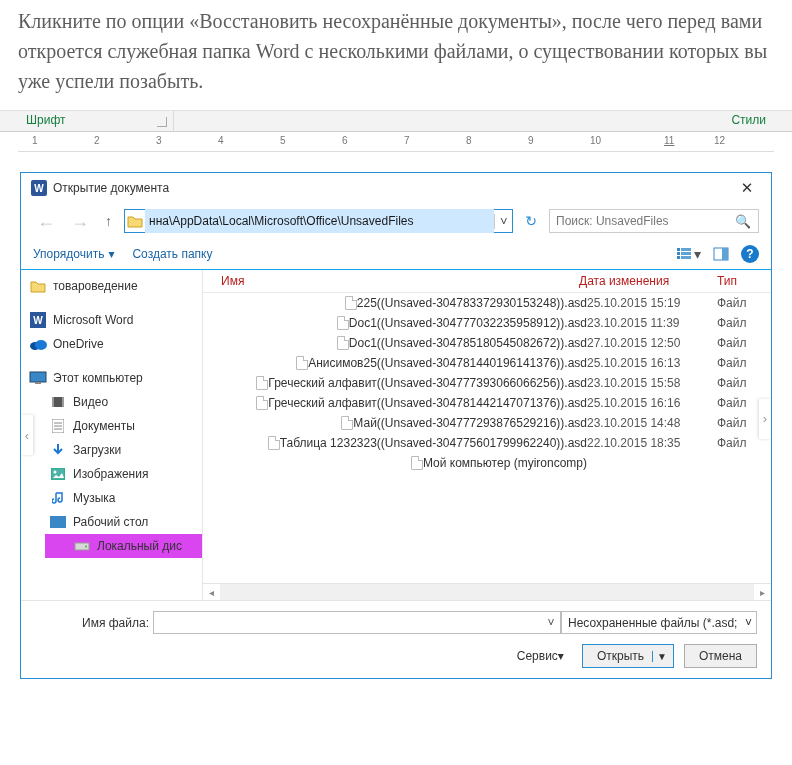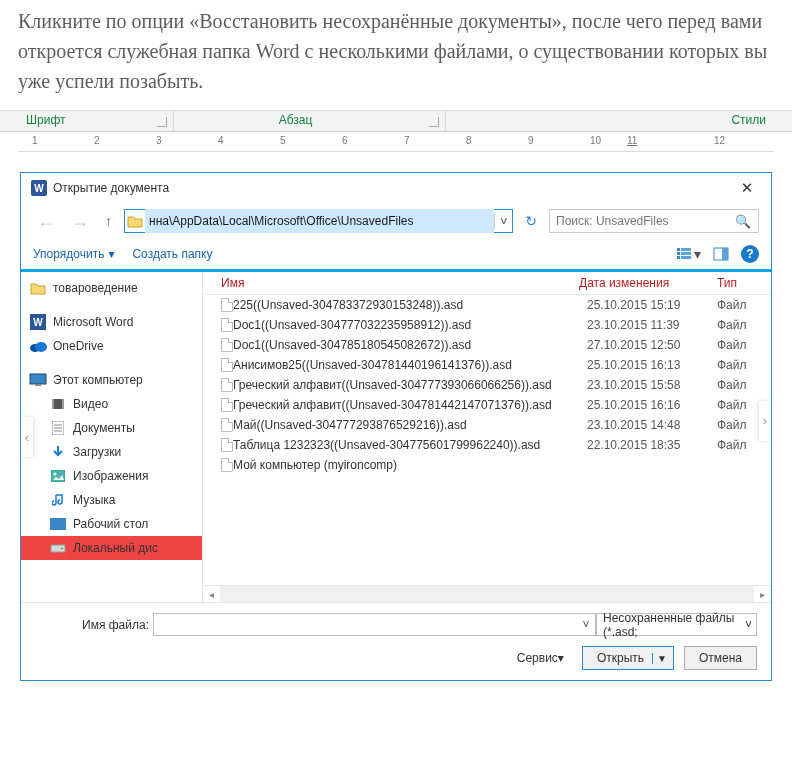--- a/index.html
+++ b/index.html
@@ -95,21 +95,21 @@
     border: 1px solid #ccc;
     display: flex; align-items: center;
     padding: 0 6px;
     color: #777;
     font-size: 12px;
   }
   .search-box .mag { margin-left: auto; font-size: 13px; color:#555; }
   .toolbar {
     display: flex; align-items: center;
     padding: 6px 12px;
-    border-bottom: 3px solid #0ea5e9;
+    border-bottom: 1px solid #0ea5e9;
     font-size: 12px;
   }
   .toolbar .tbtn { color:#1a65a6; margin-right: 18px; display:inline-flex; align-items:center; gap:4px; }
   .toolbar .spacer { flex: 1; }
   .toolbar .view-ic { margin-left: 12px; color:#555; display:inline-flex; align-items:center; gap:2px; font-size:14px;}
   .help-ic { width:18px; height:18px; border-radius:50%; background:#1979ca; color:#fff; display:inline-flex; align-items:center; justify-content:center; font-size:12px; font-weight:bold; margin-left:12px;}
   .body-split {
     display: flex;
     height: 330px;
   }
@@ -120,95 +120,91 @@
     padding: 4px 0;
     position: relative;
   }
   .nav-item {
     display: flex; align-items: center;
     padding: 4px 8px;
     font-size: 12px;
     white-space: nowrap;
   }
   .nav-item.indent { padding-left: 28px; }
-  .nav-item.sel { background: #ef4444; }
+  .nav-item.sel { background: #d946ef; margin-left: 24px; }
   .nic { width:18px; height:16px; margin-right:6px; display:inline-flex; align-items:center; justify-content:center;}
   .chev { position:absolute; right:0; top:50%; transform:translateY(-50%); width:12px; height:40px; background:#fff; color:#999; display:flex; align-items:center; justify-content:center; box-shadow:-1px 0 3px rgba(0,0,0,.15);}
   .chev.left { left:0; right:auto; box-shadow:1px 0 3px rgba(0,0,0,.15);}
   .file-area { flex:1; display:flex; flex-direction:column; overflow:hidden; position:relative;}
   .cols {
     display:flex; border-bottom:1px solid #eaeaea;
     font-size:12px; color:#b91c1c; padding:4px 0;
   }
   .col-name { flex:1; padding-left:18px;}
   .col-date { width:130px;}
   .col-type { width:54px;margin-left:8px;}
   .file-list { flex:1; overflow:hidden; }
   .file-row {
     display:flex; font-size:12px; color:#333;
     padding:3px 0;
   }
-  .file-row .fname { flex:1; padding-left:18px; display:flex; align-items:center; white-space:nowrap; overflow:hidden; }
+  .file-row .fname { flex:1; padding-left:18px; display:flex; align-items:center; white-space:nowrap; overflow:hidden;justify-content:flex-end; }
   .file-row .fdate { width:130px; color:#555; }
   .file-row .ftype { width:54px; color:#555; }
   .doc-ic { width:12px; height:14px; border:1px solid #bbb; border-radius:1px; position:relative; flex-shrink:0; }
   .doc-ic::after { content:''; position:absolute; right:-1px; top:-1px; width:4px; height:4px; background:#fff; border-left:1px solid #bbb; border-bottom:1px solid #bbb;}
   .hscroll { height:17px; border-top:1px solid #e5e5e5; display:flex; align-items:center; }
   .hscroll .tri { width:17px; text-align:center; color:#888; font-size:10px; }
   .hscroll .track { flex:1; background:#f0f0f0; height:17px; }
   .bottom-bar {
     border-top:1px solid #e5e5e5;
     padding:10px 14px;
     display:flex; flex-direction:column; gap:10px;
     font-size:12px;
   }
   .row1 { display:flex; align-items:center; }
   .fname-lbl { width:118px; text-align:right; padding-right:4px; }
   .fname-combo { flex:1; border:1px solid #bcbcbc; height:23px; display:flex; align-items:center; }
   .fname-combo .dd { width:18px; text-align:center; color:#555; }
-  .filter-combo { width:161px; border:1px solid #bcbcbc; height:23px; display:flex; align-items:center; padding-left:6px; font-size:12px;}
+  .filter-combo { width:196px; border:1px solid #bcbcbc; height:23px; display:flex; align-items:center; padding-left:6px; font-size:12px;}
   .filter-combo .dd { margin-left:auto; padding:0 4px; }
   .row2 { display:flex; align-items:center; gap:10px; justify-content:flex-end;}
   .svc { display:inline-flex; align-items:center; gap:0; color:#333; margin-right:8px;}
   .btn { height:24px; padding:0 14px; border:1px solid #adadad; background:#f0f0f0; font-size:12px; display:inline-flex; align-items:center;justify-content:center; }
   .btn.primary { border:1px solid #2a8dd4; padding-right:6px;}
   .btn.primary .split { border-left:1px solid #2a8dd4; margin-left:8px; padding-left:4px; font-size:10px; }
   svg { display:block; }
 </style>
 </head>
 <body>
 
 <div class="article-text">Кликните по опции «Восстановить несохранённые документы», после чего перед вами откроется служебная папка Word с несколькими файлами, о существовании которых вы уже успели позабыть.</div>
 
 <div class="ribbon">
   <div class="grp" style="width:156px;">
     <span>Шрифт</span>
-    <span class="dlg-launch"></span>
-  </div>
-  <div class="grp" style="width:272px; text-align:center;">
-    <span>Абзац</span>
     <span class="dlg-launch"></span>
   </div>
   <div class="grp last" style="flex:1; text-align:right;">
     <span>Стили</span>
   </div>
 </div>
 
 <div class="ruler" id="ruler">
     <span style="left: 14px;">1</span>
     <span style="left: 76px;">2</span>
     <span style="left: 138px;">3</span>
     <span style="left: 200px;">4</span>
     <span style="left: 262px;">5</span>
     <span style="left: 324px;">6</span>
     <span style="left: 386px;">7</span>
     <span style="left: 448px;">8</span>
     <span style="left: 510px;">9</span>
     <span style="left: 572px;">10</span>
-    <span style="left: 609px; text-decoration: underline;">11</span>
+    <span style="left: 646px; text-decoration: underline;">11</span>
     <span style="left: 696px;">12</span>
   </div>
 
 <div class="dialog-shell">
 
   <div class="title-bar">
     <span class="word-icon">W</span>
     <span>Открытие документа</span>
     <span class="title-spacer"></span>
     <span class="close-x">✕</span>

